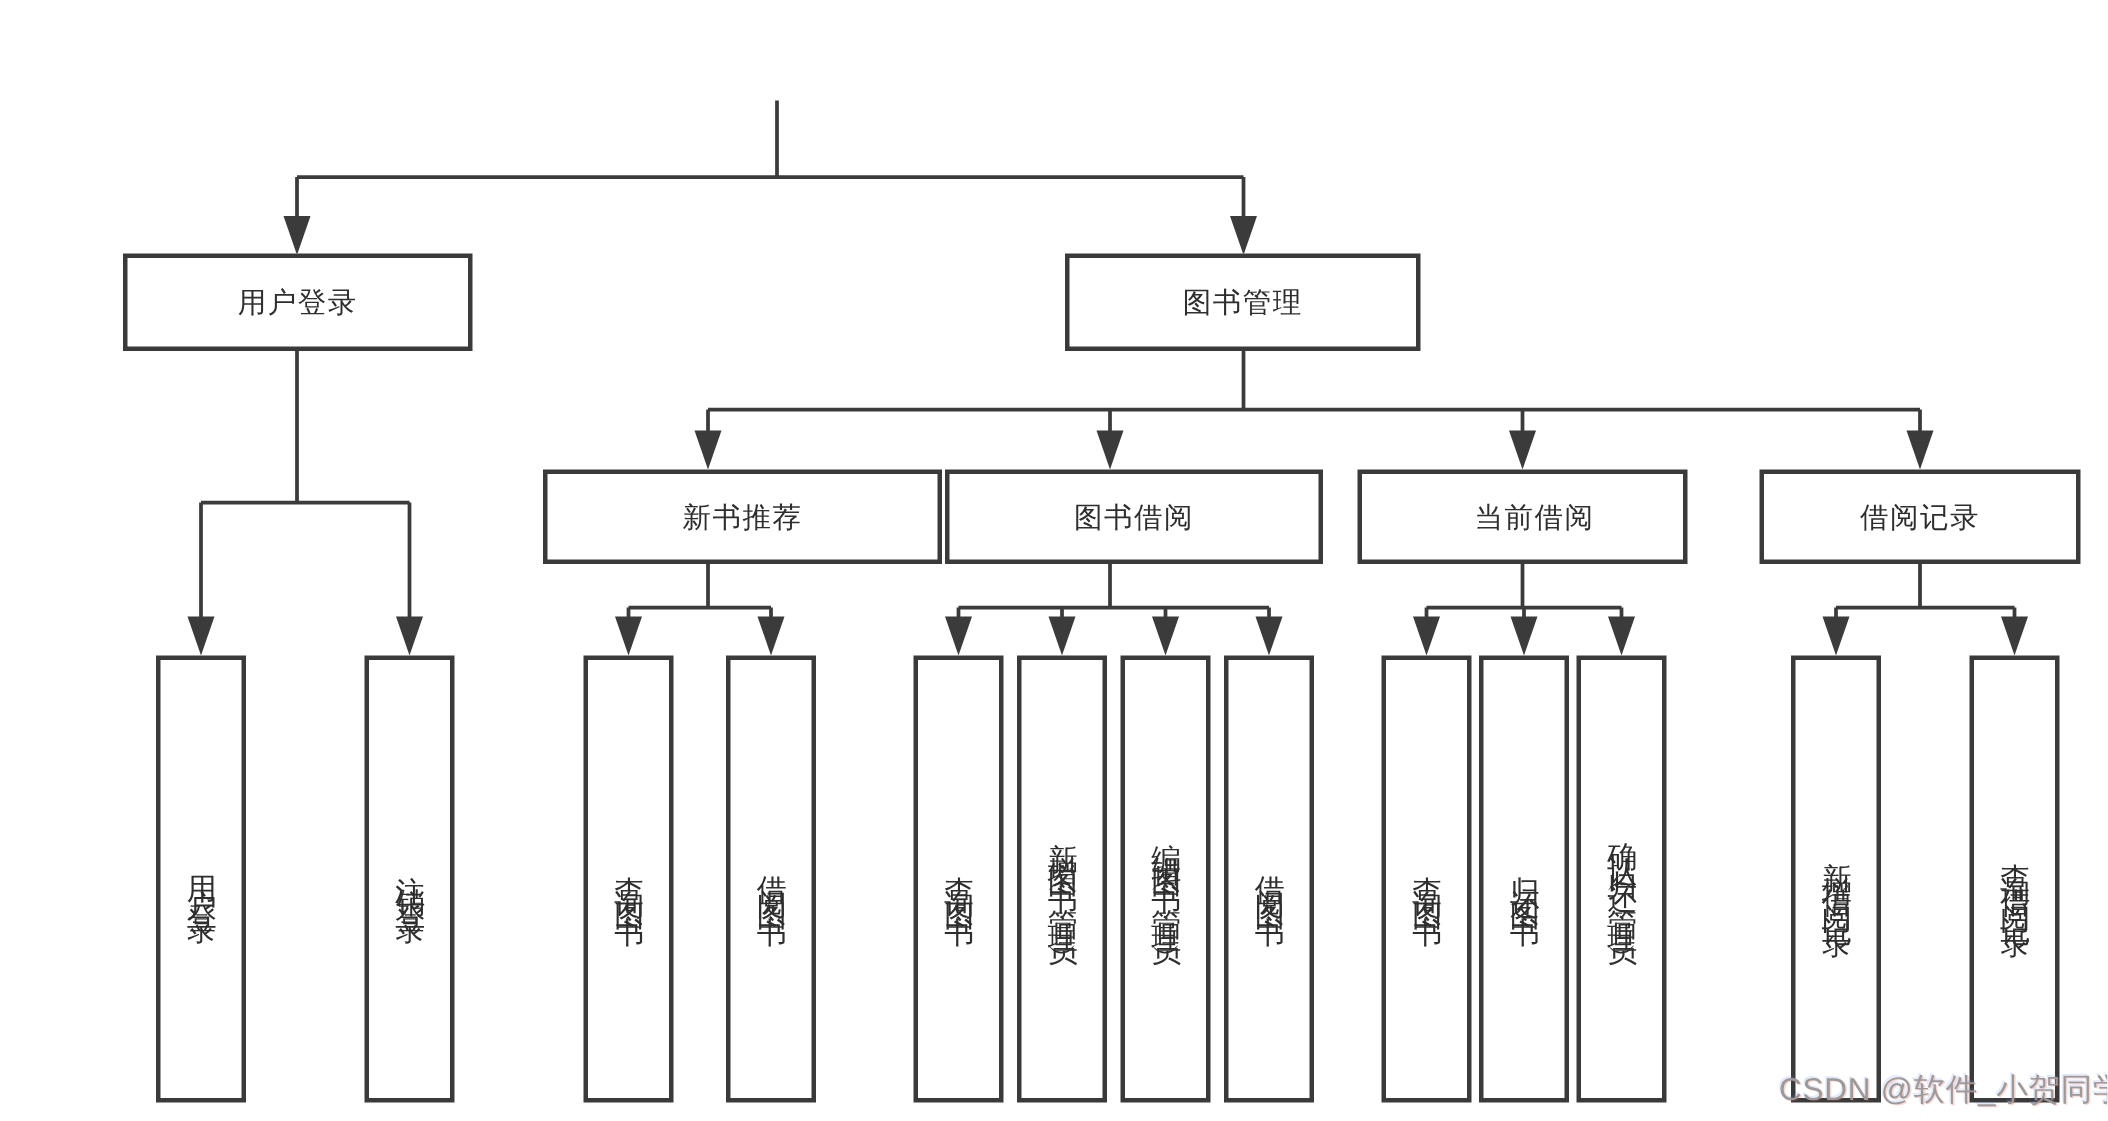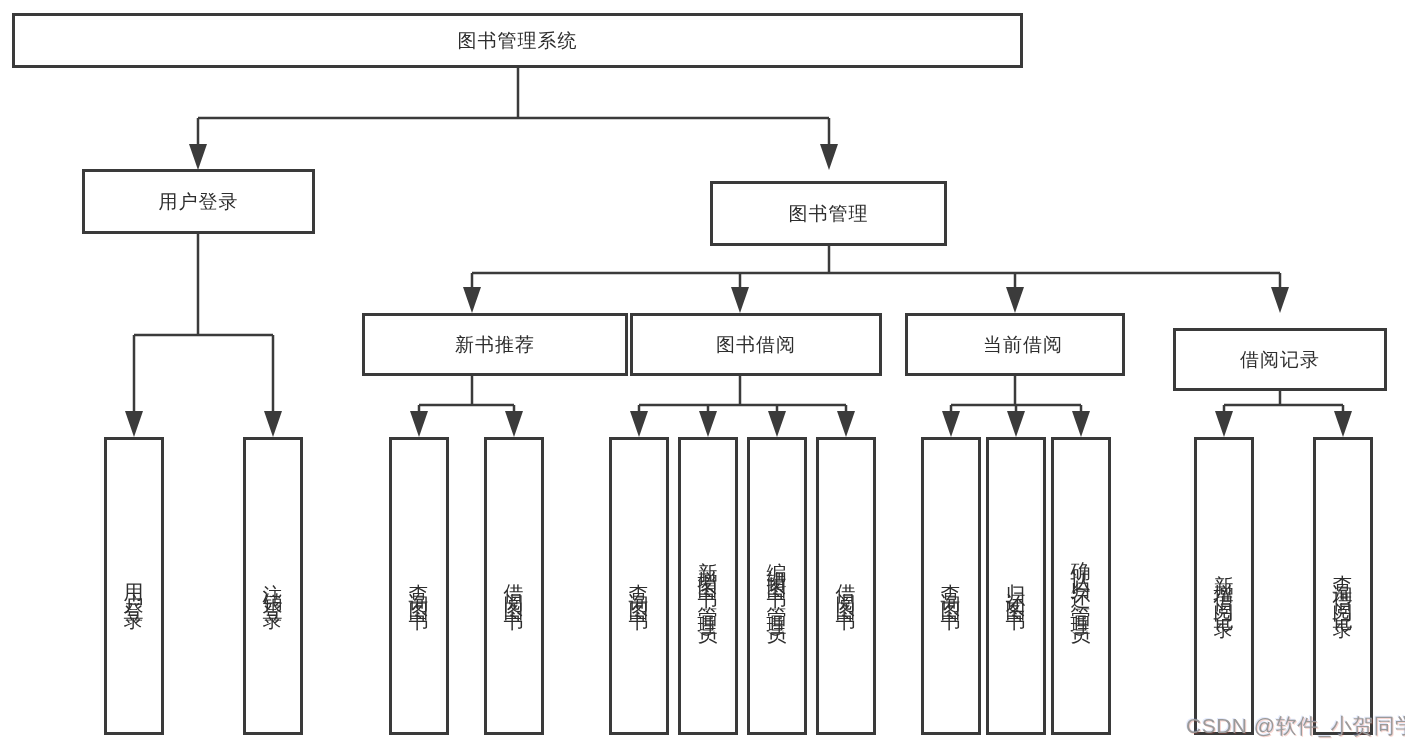--- a/index.html
+++ b/index.html
@@ -113,29 +113,28 @@
       <polygon points="768,411 786,411 777,437"></polygon>
       <polygon points="837,411 855,411 846,437"></polygon>
       <polygon points="942,411 960,411 951,437"></polygon>
       <polygon points="1007,411 1025,411 1016,437"></polygon>
       <polygon points="1072,411 1090,411 1081,437"></polygon>
       <polygon points="1215,411 1233,411 1224,437"></polygon>
       <polygon points="1334,411 1352,411 1343,437"></polygon>
     </g>
   </svg>
 
-  <div class="node hnode" style="left:12px; top:13px; width:1011px; height:55px;">图书管理系统</div>
 
   <div class="node hnode" style="left:82px; top:169px; width:233px; height:65px;">用户登录</div>
-  <div class="node hnode" style="left:710px; top:169px; width:237px; height:65px;margin-top:12px;">图书管理</div>
+  <div class="node hnode" style="left:710px; top:169px; width:237px; height:65px;">图书管理</div>
 
   <div class="node hnode" style="left:362px; top:313px; width:266px; height:63px;">新书推荐</div>
   <div class="node hnode" style="left:630px; top:313px; width:252px; height:63px;">图书借阅</div>
   <div class="node hnode" style="left:905px; top:313px; width:220px; height:63px;padding-left:16px;">当前借阅</div>
-  <div class="node hnode" style="left:1173px; top:328px; width:214px; height:63px;">借阅记录</div>
+  <div class="node hnode" style="left:1173px; top:313px; width:214px; height:63px;">借阅记录</div>
 
   <div class="node leaf" style="left:104px;">
     <span class="vtext">用户登录</span>
   </div>
   <div class="node leaf" style="left:243px;">
     <span class="vtext">注销登录</span>
   </div>
 
   <div class="node leaf" style="left:389px;">
     <span class="vtext">查询图书</span>

